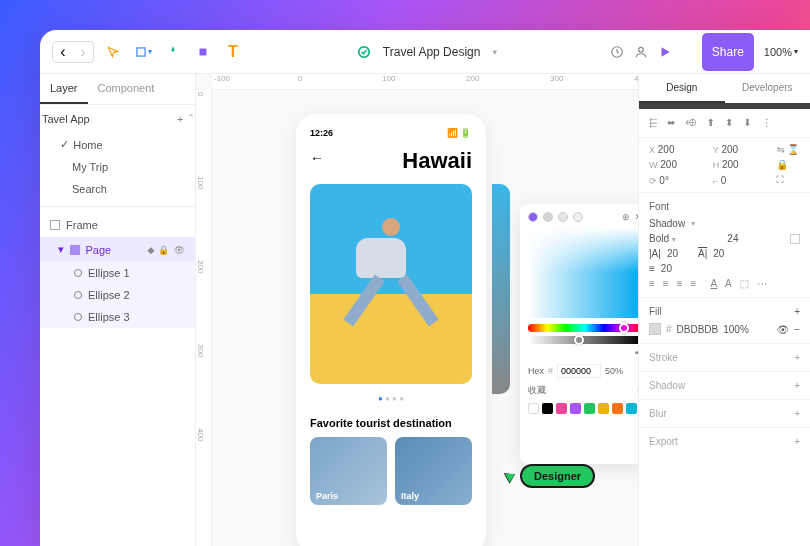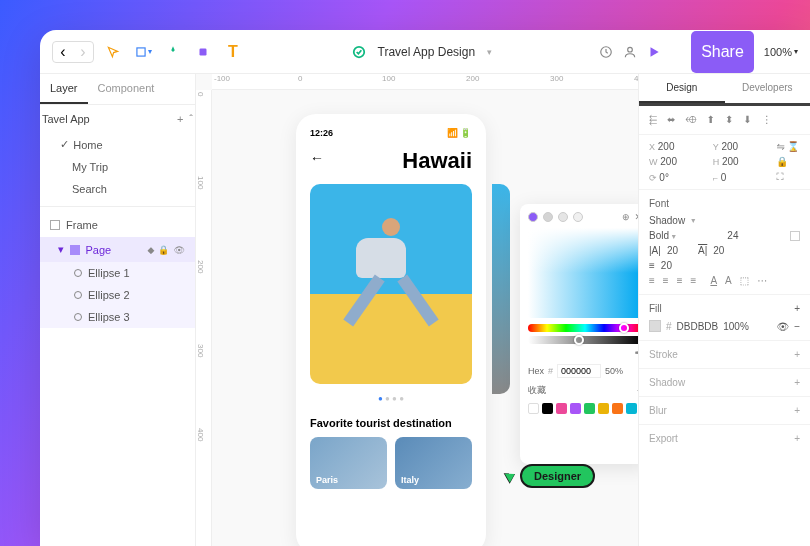--- a/index.html
+++ b/index.html
@@ -11,21 +11,21 @@
 .tb-chevrons .tb-btn { width: 20px; height: 20px; }
 .tb-icon-cursor { color: #f59e0b; }
 .tb-icon-square { color: #3b82f6; }
 .tb-icon-pen { color: #10b981; }
 .tb-icon-comp { color: #8b5cf6; }
 .tb-icon-text { color: #f59e0b; font-weight: bold; }
 .tb-center { flex: 1; display: flex; align-items: center; justify-content: center; gap: 12px; color: #333; font-size: 12px; }
 .tb-check { color: #10b981; }
 .tb-right { display: flex; align-items: center; gap: 10px; }
 .tb-play { color: #8b5cf6; }
-.share-btn { background: #8b5cf6; color: #fff; padding: 12px 10px; border-radius: 5px; font-size: 16px; cursor: pointer; margin-left: 20px; }
+.share-btn { background: #8b5cf6; color: #fff; padding: 12px 10px; border-radius: 5px; font-size: 12px; cursor: pointer; margin-left: 20px; }
 .zoom { font-size: 11px; color: #333; display: flex; align-items: center; gap: 2px; }
 .main { flex: 1; display: flex; overflow: hidden; }
 .sidebar { width: 156px; border-right: 1px solid #eee; display: flex; flex-direction: column; font-size: 11px; }
 .sb-tabs { display: flex; border-bottom: 1px solid #eee; }
 .sb-tab { padding: 8px 10px; color: #999; cursor: pointer; }
 .sb-tab.active { color: #333; border-bottom: 2px solid #333; }
 .sb-head { padding: 8px 2px; display: flex; align-items: center; justify-content: space-between; color: #444; }
 .sb-head-icons { display: flex; gap: 6px; color: #888; }
 .sb-tree { }
 .sb-item { padding: 5px 10px 5px 20px; color: #555; cursor: pointer; display: flex; align-items: center; gap: 4px; }
@@ -50,21 +50,21 @@
 .person-head { width: 18px; height: 18px; background: #d9a57a; border-radius: 50%; margin: 0 auto; }
 .person-body { width: 50px; height: 40px; background: #d6dde6; border-radius: 12px 12px 6px 6px; margin-top: 2px; }
 .person-legs { width: 70px; height: 50px; position: relative; }
 .leg1, .leg2 { position: absolute; width: 12px; height: 55px; background: #8faccc; top: -5px; }
 .leg1 { left: 2px; transform: rotate(35deg); }
 .leg2 { right: 2px; transform: rotate(-35deg); }
 .dots { margin-top: 10px; text-align: center; font-size: 8px; color: #ccc; }
 .dots .active { color: #3b82f6; }
 .fav-title { margin-top: 14px; font-size: 11px; font-weight: 700; }
 .cards { display: flex; gap: 8px; margin-top: 8px; }
-.card { flex: 1; height: 52px; border-radius: 8px; position: relative; overflow: hidden; }
+.card { flex: 1; height: 68px; border-radius: 8px; position: relative; overflow: hidden; }
 .card1 { background: linear-gradient(135deg, #7aa5c9, #a8c3da); }
 .card2 { background: linear-gradient(135deg, #5a8bb8, #87aed0); }
 .card-label { position: absolute; bottom: 4px; left: 6px; color: #fff; font-size: 9px; font-weight: 600; }
 .hero2 { position: absolute; left: 296px; top: 110px; width: 18px; height: 210px; background: linear-gradient(180deg, #3bb5e8 0%, #888 100%); border-radius: 0 10px 10px 0; }
 .color-picker { position: absolute; left: 324px; top: 130px; width: 130px; height: 260px; background: #fff; border-radius: 8px; box-shadow: 0 4px 20px rgba(0,0,0,0.1); padding: 8px; font-size: 9px; }
 .cp-top { display: flex; align-items: center; gap: 5px; margin-bottom: 6px; }
 .cp-circle { width: 10px; height: 10px; border-radius: 50%; border: 1px solid #ccc; }
 .cp-add { margin-left: auto; color: #888; }
 .cp-close { color: #888; }
 .cp-gradient { height: 90px; border-radius: 4px; background: linear-gradient(to bottom, #fff 0%, rgba(255,255,255,0) 50%), linear-gradient(to right, #fff 0%, #00a8f0 100%), linear-gradient(to top, #000 0%, rgba(0,0,0,0) 60%); position: relative; }
@@ -73,21 +73,21 @@
 .cp-handle { position: absolute; width: 10px; height: 10px; border: 2px solid #fff; border-radius: 50%; box-shadow: 0 0 2px rgba(0,0,0,0.5); top: -1px; }
 .cp-row { display: flex; gap: 4px; margin-top: 6px; align-items: center; color: #666; }
 .cp-row input { width: 44px; border: 1px solid #eee; padding: 1px 3px; font-size: 9px; }
 .cp-swatches { display: flex; gap: 3px; margin-top: 6px; flex-wrap: wrap; }
 .sw { width: 11px; height: 11px; border-radius: 2px; }
 .cursor-badge { position: absolute; left: 310px; top: 390px; display: flex; align-items: center; }
 .cursor-arrow { width: 0; height: 0; border-left: 10px solid #1a1a1a; border-top: 6px solid transparent; border-bottom: 6px solid transparent; transform: rotate(-30deg); position: relative; }
 .cursor-arrow::before { content:''; position:absolute; left:-10px; top:-6px; border-left: 10px solid #22c55e; border-top: 6px solid transparent; border-bottom: 6px solid transparent; transform: scale(0.85); }
 .badge { background: #22c55e; border: 2px solid #1a1a1a; color: #1a1a1a; padding: 4px 12px; border-radius: 14px; font-size: 11px; font-weight: 600; margin-left: 4px; }
 .inspector { width: 172px; border-left: 1px solid #eee; font-size: 10px; color: #555; padding: 0; overflow: hidden; }
-.in-tabs { display: flex; border-bottom: 3px solid #404040; justify-content: flex-end; }
+.in-tabs { display: flex; border-bottom: 6px solid #404040; justify-content: flex-end; }
 .in-tab { flex: 1; text-align: center; padding: 8px 4px; cursor: pointer; color: #888; }
 .in-tab.active { color: #333; border-bottom: 2px solid #333; }
 .in-align { display: flex; gap: 10px; padding: 8px 10px; border-bottom: 1px solid #f2f2f2; color: #888; }
 .in-grid { padding: 6px 10px; display: grid; grid-template-columns: 1fr 1fr auto; gap: 4px 8px; align-items: center; }
 .in-grid span.lbl { color: #aaa; font-size: 9px; }
 .in-section { padding: 8px 10px; border-top: 1px solid #f2f2f2; }
 .in-sec-head { display: flex; justify-content: space-between; color: #666; margin-bottom: 6px; }
 .in-font-row { display: flex; align-items: center; gap: 6px; margin: 4px 0; }
 .in-txt-align { display: flex; gap: 8px; color: #888; margin-top: 4px; }
 .fill-row { display: flex; align-items: center; gap: 5px; }

